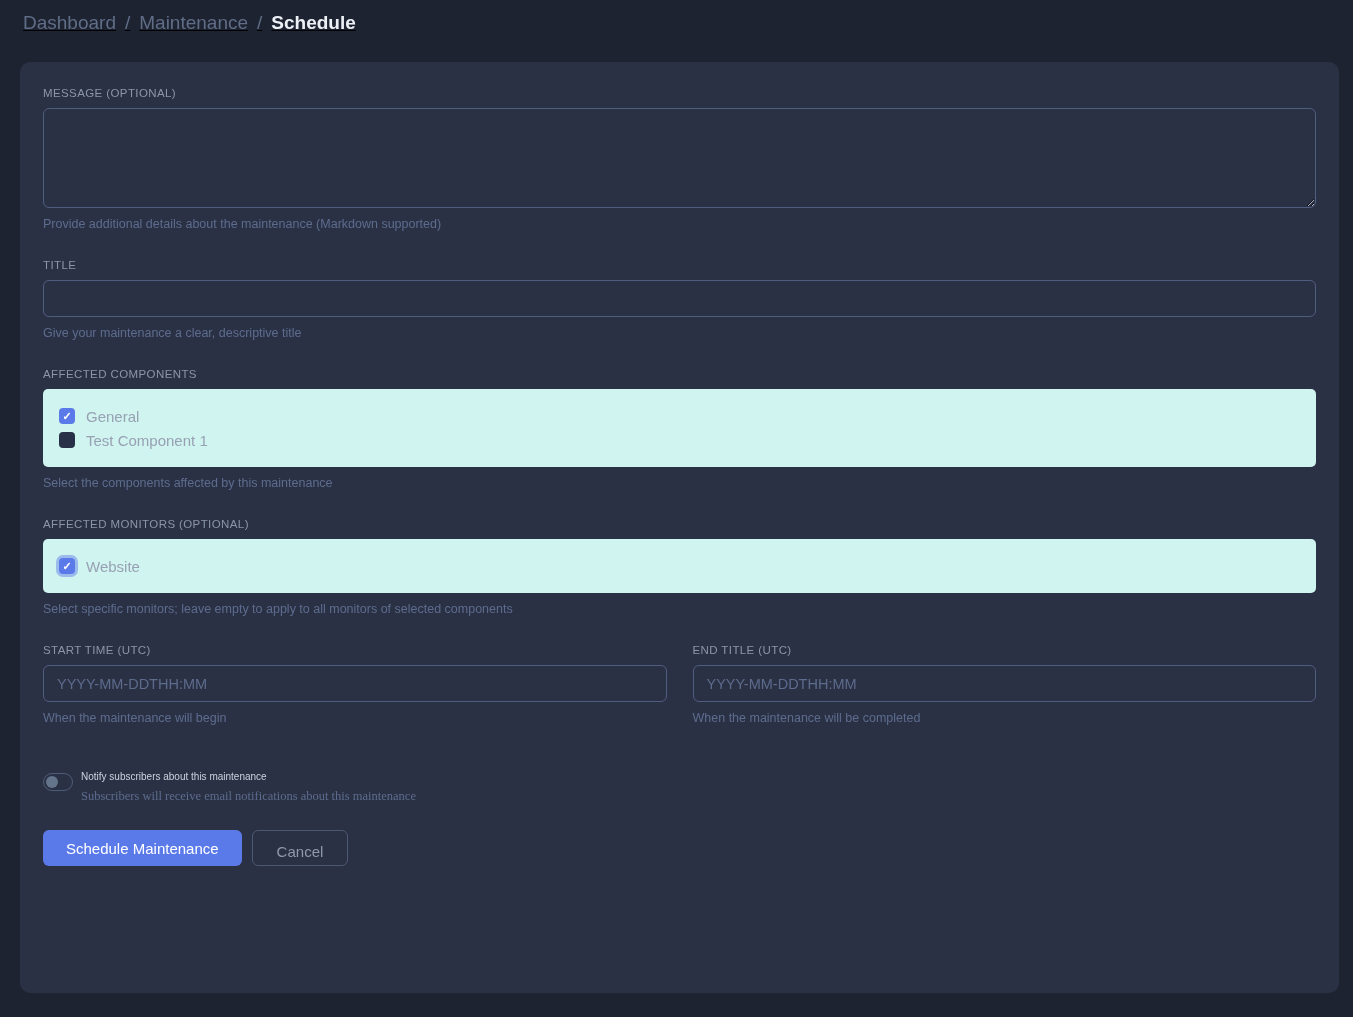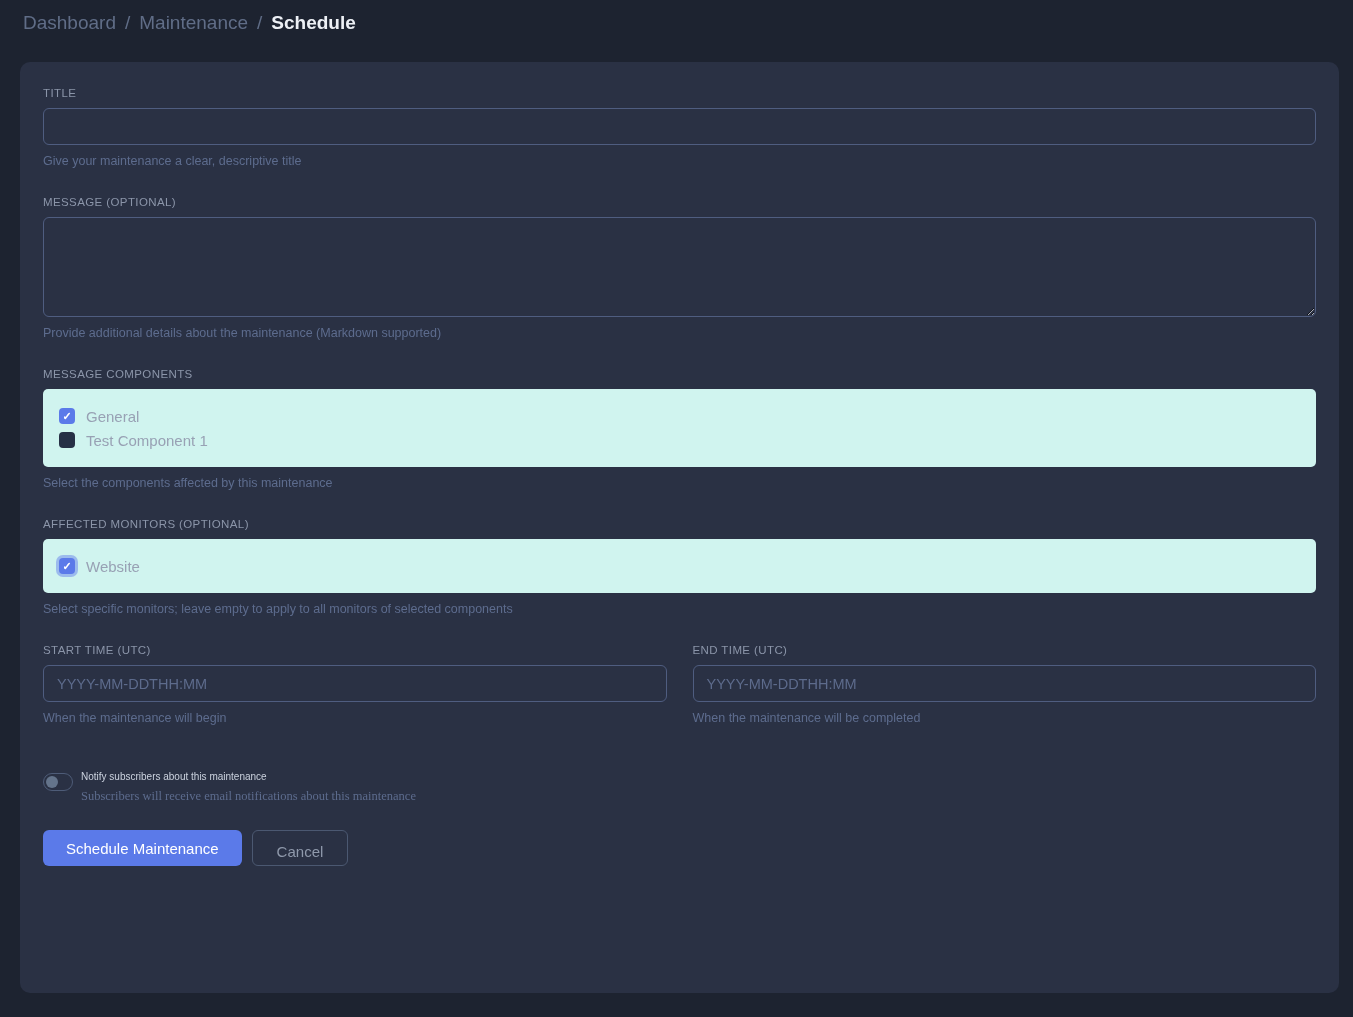--- a/index.html
+++ b/index.html
@@ -17,21 +17,21 @@
     --crumb-muted:#606d87;
   }
   *{box-sizing:border-box;margin:0;padding:0;}
   html,body{width:1353px;height:1017px;overflow:hidden;}
   body{
     background:var(--page-bg);
     font-family:"Liberation Sans", sans-serif;
     -webkit-font-smoothing:antialiased;
   }
   
-  .topbar{padding:12px 24px 0 23px;height:50px;}
+  .topbar{padding:12px 24px 0 23px;height:50px;text-decoration:underline;}
   .breadcrumb{font-size:19px;display:flex;align-items:center;gap:9px;}
   .crumb{color:var(--crumb-muted);cursor:pointer;}
   .crumb-sep{color:var(--crumb-muted);}
   .crumb-current{color:#edf0f5;font-weight:600;}
   
   .card{
     margin:12px 14px 0 20px;
     width:1319px;
     height:931px;
     background:var(--card-bg);
@@ -171,34 +171,34 @@
     <span class="crumb-sep">/</span>
     <span class="crumb">Maintenance</span>
     <span class="crumb-sep">/</span>
     <span class="crumb-current">Schedule</span>
   </div>
 </div>
 
 <div class="card">
 
   <div class="section">
+    <label class="field-label">MESSAGE (OPTIONAL)</label>
+    <textarea class="text-area" style=""></textarea>
+    <div class="helper">Provide additional details about the maintenance (Markdown supported)</div>
+  </div>
+
+  <div class="section">
     <label class="field-label">TITLE</label>
     <input class="text-input" type="text" value="" style="">
     <div class="helper">Give your maintenance a clear, descriptive title</div>
   </div>
 
-  <div class="section">
-    <label class="field-label">MESSAGE (OPTIONAL)</label>
-    <textarea class="text-area" style=""></textarea>
-    <div class="helper">Provide additional details about the maintenance (Markdown supported)</div>
-  </div>
-
-
-  <div class="section">
-    <label class="field-label">MESSAGE COMPONENTS</label>
+
+  <div class="section">
+    <label class="field-label">AFFECTED COMPONENTS</label>
     <div class="option-box">
       <div class="option-row">
         <span class="checkbox checked">
           <span class="check">✓</span>
         </span>
         <span class="option-label">General</span>
       </div>
       <div class="option-row">
         <span class="checkbox">
           
@@ -222,21 +222,21 @@
     <div class="helper">Select specific monitors; leave empty to apply to all monitors of selected components</div>
   </div>
 
   <div class="time-grid">
     <div>
       <label class="field-label">START TIME (UTC)</label>
       <input class="text-input" type="text" placeholder="YYYY-MM-DDTHH:MM" style="">
       <div class="helper">When the maintenance will begin</div>
     </div>
     <div>
-      <label class="field-label">END TIME (UTC)</label>
+      <label class="field-label">END TITLE (UTC)</label>
       <input class="text-input" type="text" placeholder="YYYY-MM-DDTHH:MM" style="">
       <div class="helper">When the maintenance will be completed</div>
     </div>
   </div>
 
   <div class="notify">
     <span class="toggle">
       <span class="knob"></span>
     </span>
     <div>

